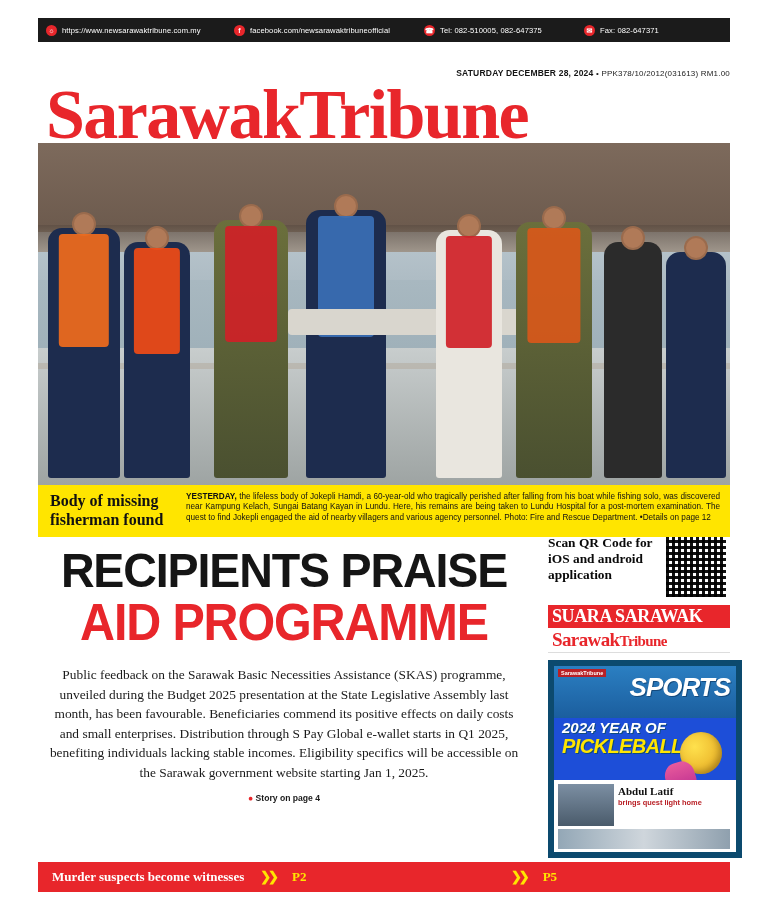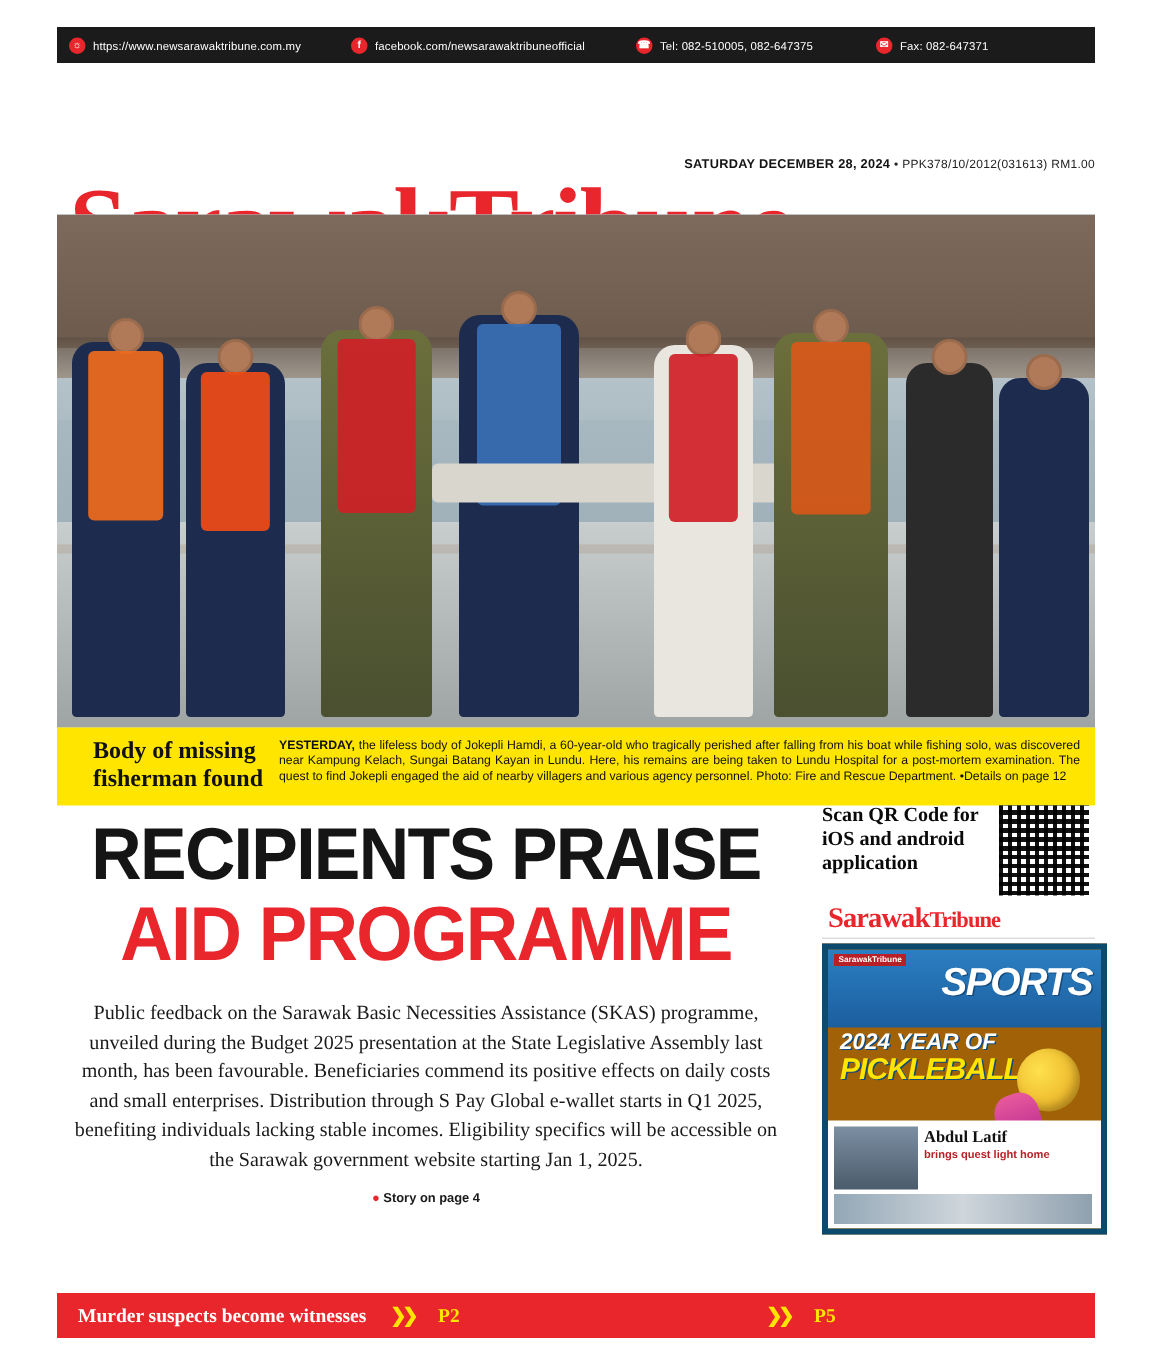--- a/index.html
+++ b/index.html
@@ -57,21 +57,20 @@
     font-weight: bold;
     flex: none;
   }
 
   
   .masthead {
     position: absolute;
     left: 0; top: 42px;
     width: 768px; height: 108px;
     background: #ffffff;
-    margin-top: 36px;
   }
   .dateline {
     position: absolute;
     right: 38px; top: 26px;
     font-size: 8.5px;
     color: #141414;
     letter-spacing: .2px;
   }
   .dateline b { font-weight: bold; }
   .dateline .light { font-weight: normal; color: #222; font-size: 8px; }
@@ -154,21 +153,21 @@
   .caption-strip {
     position: absolute;
     left: 38px; top: 485px;
     width: 692px; height: 52px;
     background: #ffe500;
     display: flex;
     box-sizing: border-box;
   }
   .caption-head {
     width: 148px;
-    padding: 6px 0 0 24px;
+    padding: 6px 0 0 12px;
     box-sizing: border-box;
     font-family: "Liberation Serif", serif;
     font-weight: bold;
     font-size: 16px;
     line-height: 19px;
     color: #111;
   }
   .caption-body {
     flex: 1;
     padding: 7px 10px 0 0;
@@ -288,25 +287,25 @@
     letter-spacing: -.6px;
     padding: 1px 4px;
     display: block;
     border-bottom: 1px solid #ddd;
   }
   .brand-white .sm { font-size: 15px; }
 
   
   .promo {
     position: absolute;
-    left: 548px; top: 629px;
+    left: 548px; top: 660px;
     width: 182px; height: 186px;
-    background: #a16207;
+    background: #1d4ed8;
     overflow: hidden;
-    border: 4px solid #0c4a6e;
+    border: 6px solid #0c4a6e;
   }
   .promo .top {
     position: absolute; left: 0; top: 0; width: 100%; height: 52px;
     background: linear-gradient(#2b7fc2, #1b5e9e);
   }
   .promo .flag {
     position: absolute; left: 4px; top: 3px;
     font-size: 5.5px; color: #fff;
     background: #b92026;
     padding: 1px 3px;
@@ -509,20 +508,21 @@
       <span class="dot">●</span>
       <span>Story on page 4</span>
     </div>
   </div>
 
   <div class="rail">
     <div class="qr-box">
       <div class="qr-text">Scan QR Code for iOS and android application</div>
       <div class="qr-code"></div>
     </div>
+    <span class="brand-red">SUARA SARAWAK</span>
     <span class="brand-white">
       <span>Sarawak</span><span class="sm">Tribune</span>
     </span>
   </div>
 
   <div class="promo">
     <div class="top"></div>
     <div class="flag">SarawakTribune</div>
     <div class="sports">SPORTS</div>
     <div class="year">2024 YEAR OF</div>

